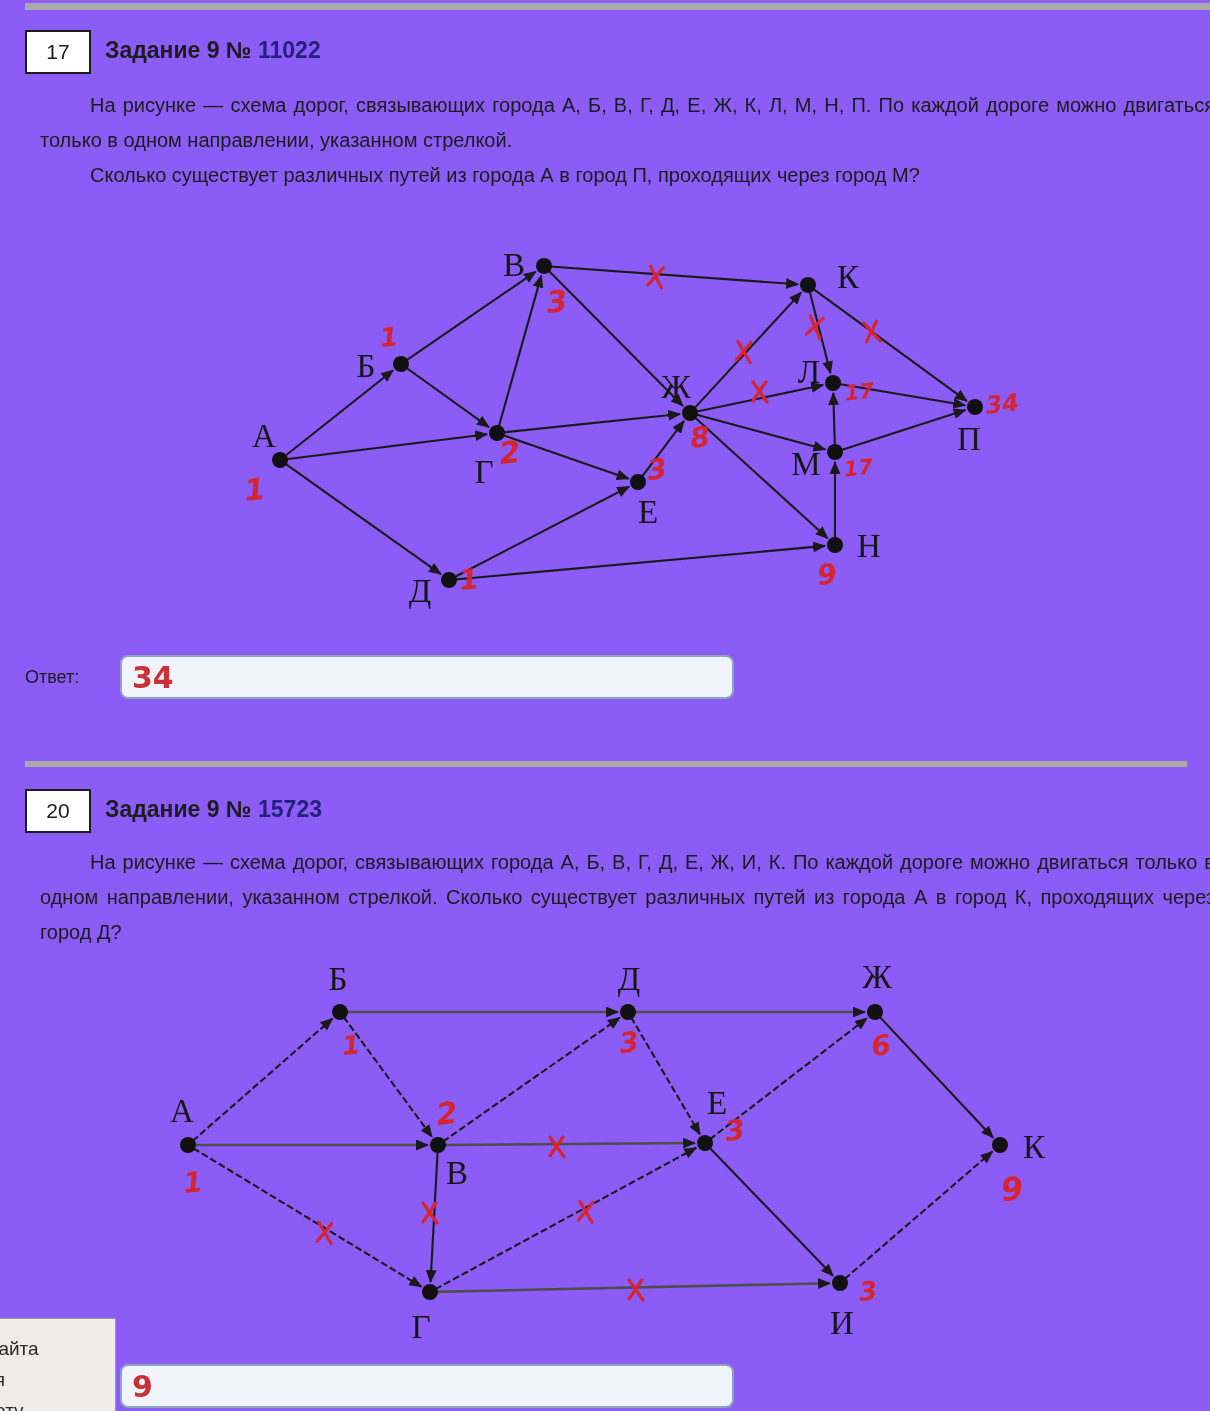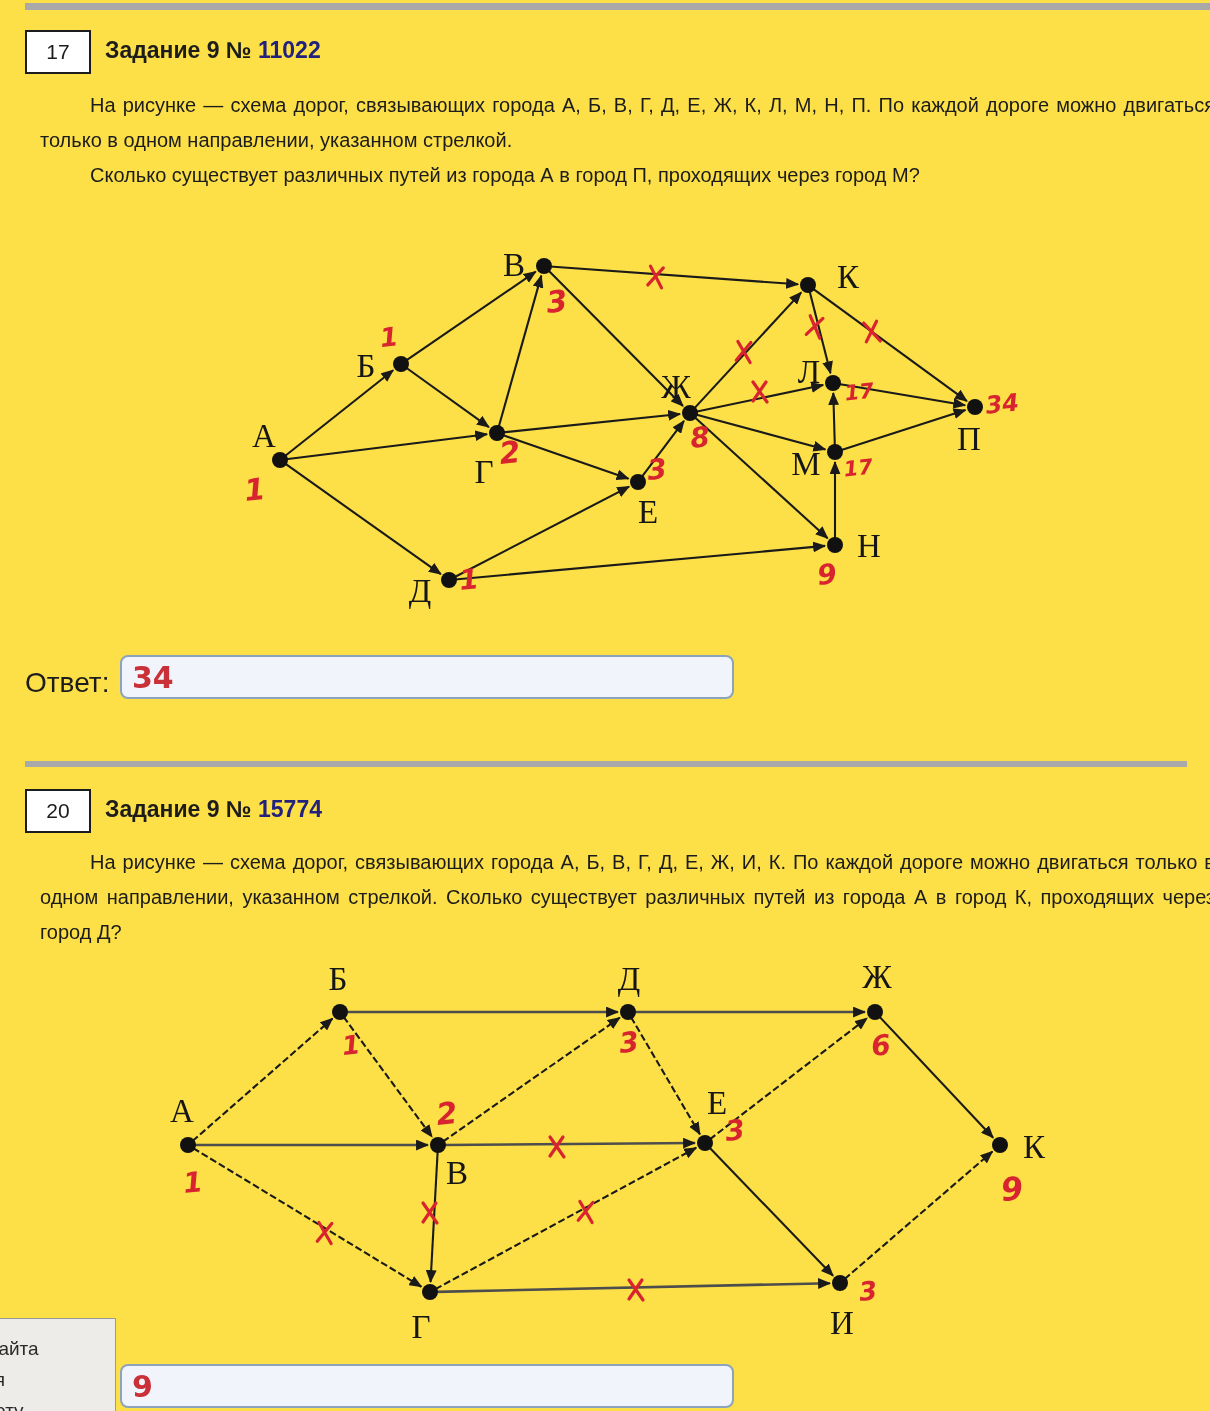--- a/index.html
+++ b/index.html
@@ -1,37 +1,37 @@
 <!DOCTYPE html>
 <html><head>
 <meta charset="utf-8">
 <style>
   html,body{margin:0;padding:0;}
   body{font-family:"Liberation Sans",sans-serif;background:#ffffff;}
-  #page{position:relative;width:1210px;height:1411px;overflow:hidden;background:#fde047;}
+  #page{position:relative;width:1210px;height:1411px;overflow:hidden;background:#8b5cf6;}
 
   .topbar,.divider{position:absolute;background:#a9a9a9;}
   .topbar{left:25px;top:3px;width:1185px;height:7px;}
   .divider{left:25px;top:761px;width:1162px;height:6px;}
 
   .numbox{position:absolute;width:62px;height:40px;border:2px solid #1c1c1c;
           display:flex;align-items:center;justify-content:center;
           font-size:21px;color:#1c1c1c;background:#fff;}
   .taskhead{position:absolute;font-size:23px;font-weight:bold;color:#1c1c1c;white-space:nowrap;}
   .taskhead a{color:#22227d;font-weight:bold;cursor:pointer;}
 
   .bodytext{position:absolute;left:40px;width:1175px;font-size:20px;line-height:35px;
             color:#1c1c1c;text-align:justify;}
   .bodytext p{margin:0;text-indent:50px;}
 
   svg.graph{position:absolute;overflow:visible;}
   .city-label{font-family:"Liberation Serif",serif;font-size:33px;fill:#161616;}
   .hand{font-family:"DejaVu Sans",sans-serif;font-style:italic;font-weight:bold;fill:#d8242f;}
 
-  .answer-label{position:absolute;font-size:28px;color:#1c1c1c;}
+  .answer-label{position:absolute;font-size:18px;color:#1c1c1c;}
   .answer-input{position:absolute;width:590px;height:34px;border:2px solid #8ca3bd;
                 border-radius:8px;background:#f1f5fb;color:#c93038;font-weight:bold;
                 font-size:30px;font-family:"DejaVu Sans",sans-serif;padding:3px 10px 3px 10px;
                 outline:none;}
 
   .popup{position:absolute;left:-52px;top:1318px;width:168px;height:120px;
          background:#edece9;border:1px solid #9a9a97;z-index:10;
          padding:14px 10px 0 14px;box-sizing:border-box;}
   .popup div{font-size:19px;line-height:31px;color:#2b2b2b;white-space:nowrap;}
 </style>
@@ -138,21 +138,21 @@
   <div class="answer-label" style="left:25px;top:667px;">Ответ:</div>
   <input class="answer-input" style="left: 120px; top: 655px;" type="text" readonly="" value="34">
 
   <div class="divider"></div>
 
   <div class="numbox" style="left:25px;top:789px;">
     <span>20</span>
   </div>
   <div class="taskhead" style="left:105px;top:796px;">
     <span>Задание 9 №</span>
-    <a>15774</a>
+    <a>15723</a>
   </div>
   <div class="bodytext" style="top:845px;">
     <p>На рисунке — схема дорог, связывающих города А, Б, В, Г, Д, Е, Ж, И, К. По каждой дороге можно двигаться только в одном направлении, указанном стрелкой. Сколько существует различных путей из города А в город К, проходящих через город Д?</p>
   </div>
 
   <svg class="graph" viewBox="110 950 990 405" style="left: 110px; top: 950px; width: 990px; height: 405px;">
       <defs>
         <marker id="arr1" viewBox="0 0 12 10" refX="11" refY="5" markerWidth="13" markerHeight="11" orient="auto" markerUnits="userSpaceOnUse">
           <path d="M0,0 L12,5 L0,10 z" fill="#1a1a1a"></path>
         </marker>

